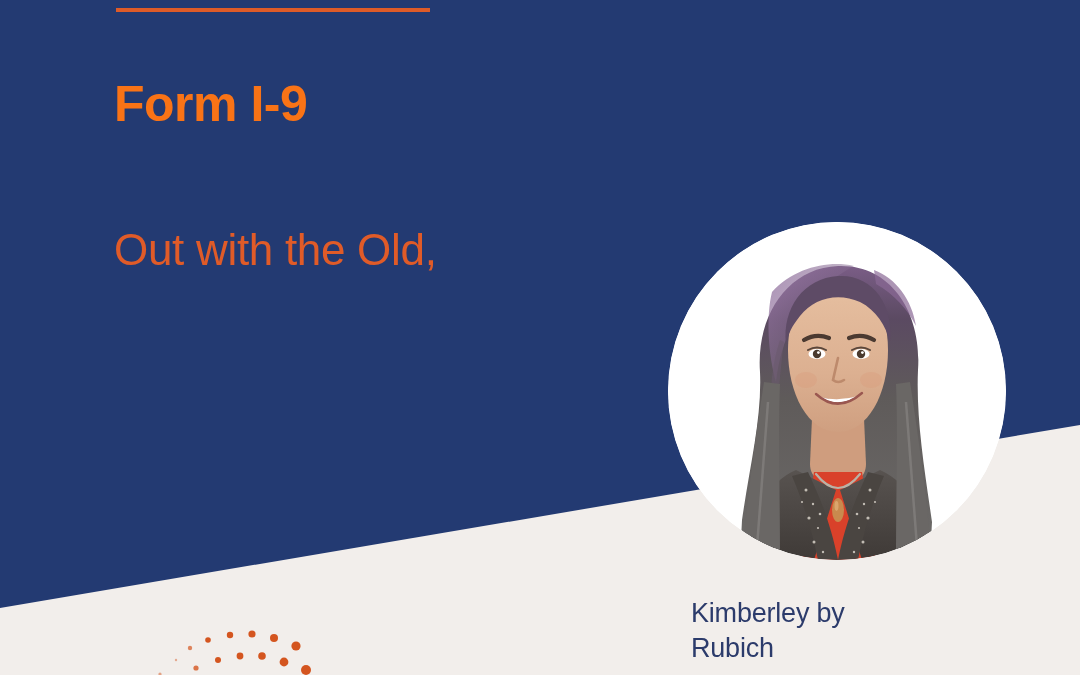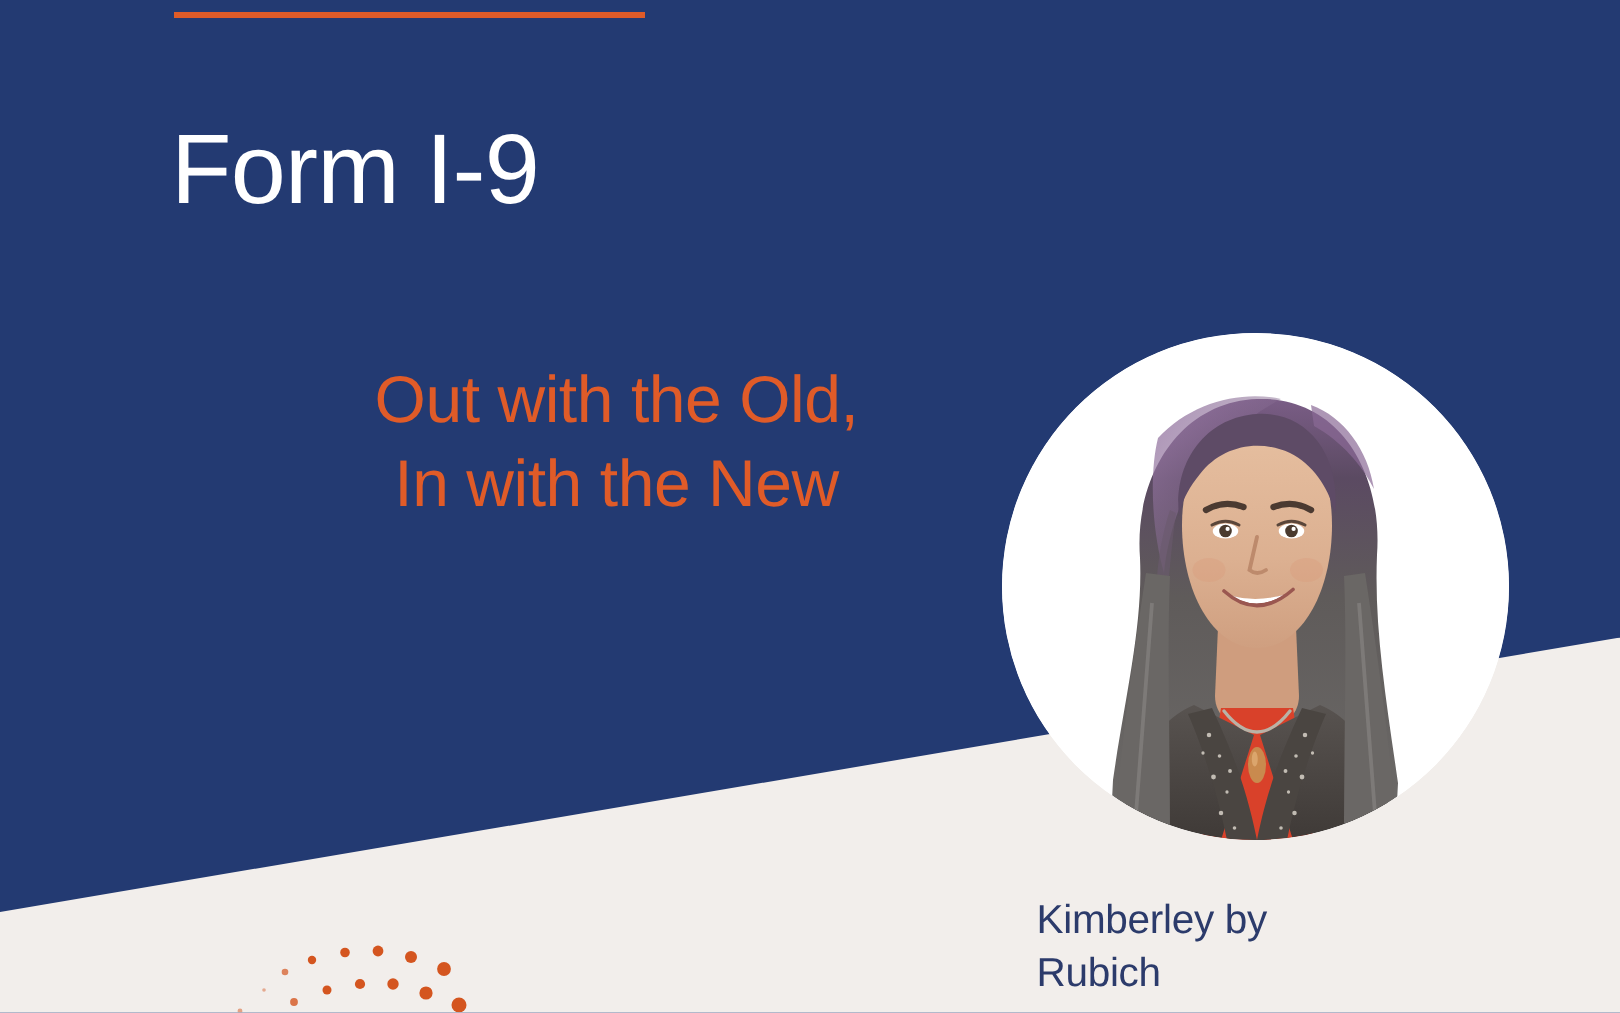--- a/index.html
+++ b/index.html
@@ -50,39 +50,38 @@
   
   .headline {
     position: absolute;
     left: 114px;
     top: 78px;
     width: 560px;
   }
 
   .title {
     margin: 0;
-    font-size: 66px;
-    font-weight: 400;
+    font-size: 50px;
+    font-weight: 700;
     line-height: 1.05;
     letter-spacing: -0.5px;
-    color: #ffffff;
+    color: #f97316;
   }
 
   .subtitle {
     position: absolute;
     left: 114px;
     top: 222px;
     width: 560px;
-    margin: 17px;
+    margin: 0;
     font-size: 44px;
     font-weight: 400;
     line-height: 1.28;
     letter-spacing: -0.3px;
     color: #e05b28;
-    text-align: center;
   }
   .subtitle .line { display: block; }
 
   
   .portrait-wrap {
     position: absolute;
     left: 668px;
     top: 222px;
     width: 338px;
     height: 338px;
@@ -130,21 +129,20 @@
   <div class="bg-cream"></div>
 
   <div class="top-rule"></div>
 
   <div class="headline">
     <h1 class="title">Form I-9</h1>
   </div>
 
   <p class="subtitle">
     <span class="line">Out with the Old,</span>
-    <span class="line">In with the New</span>
   </p>
 
   <div class="portrait-wrap">
     <svg class="portrait-svg" viewBox="0 0 338 338">
       <defs>
         <clipPath id="circleClip">
           <circle cx="169" cy="169" r="169"></circle>
         </clipPath>
         <linearGradient id="hairGrad" x1="0" y1="0" x2="0" y2="1">
           <stop offset="0%" stop-color="#7a5d86"></stop>

